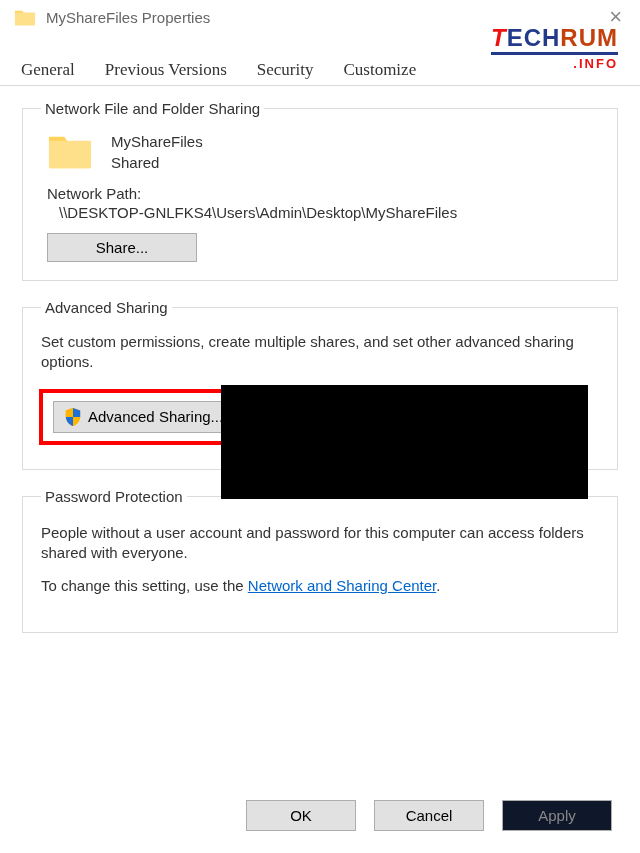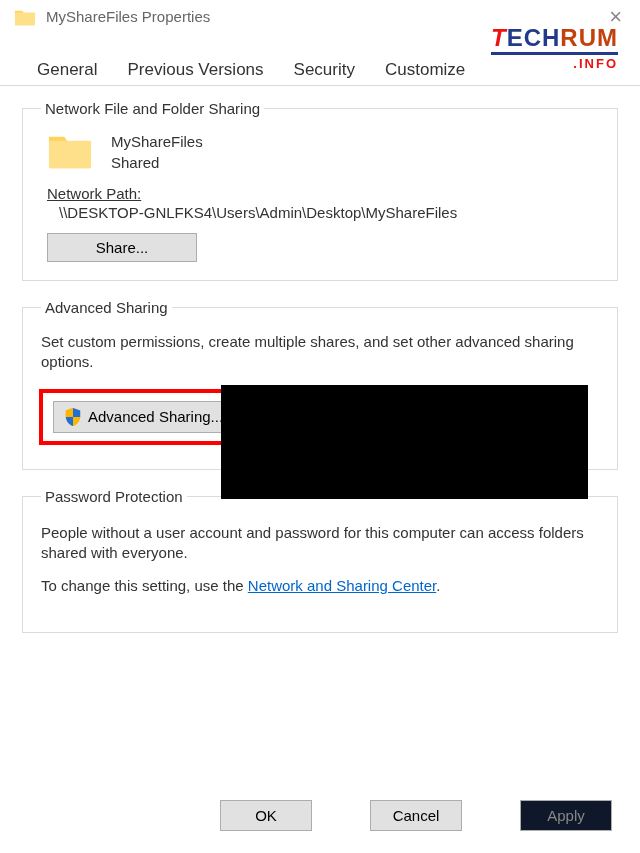--- a/index.html
+++ b/index.html
@@ -8,21 +8,21 @@
       font-size: 15px;
       color: #333;
       background: #fff;
       width: 640px;
       height: 853px;
       position: relative;
       overflow: hidden;
     }
     .titlebar {
       display: flex;
-      align-items: flex-start;
+      align-items: center;
       padding: 8px 8px 8px 14px;
       position: relative;
     }
     .titlebar .folder-icon-sm {
       width: 22px; height: 18px; margin-right: 10px;
     }
     .title-text { color: #666; font-size: 15px; }
     .close-x {
       position: absolute;
       right: 18px;
@@ -57,22 +57,23 @@
       color: #e11;
       font-weight: 900;
       font-size: 13px;
       letter-spacing: 2px;
     }
     .tabs {
       display: flex;
       align-items: flex-end;
       border-bottom: 1px solid #d9d9d9;
       margin-top: 16px;
-      padding-left: 22px;
+      padding-left: 6px;
       gap: 0;
+      font-family: Liberation Serif, serif;
     }
     .tab {
       padding: 8px 14px 6px 14px;
       font-size: 17px;
       color: #333;
       cursor: pointer;
       border: 1px solid transparent;
       border-bottom: none;
       position: relative;
       top: 1px;
@@ -104,21 +105,21 @@
       gap: 18px;
       margin: 14px 0 10px 8px;
     }
     .folder-icon-lg {
       width: 46px; height: 40px;
       display: inline-block;
     }
     .folder-svg-body { fill: #ffe08a; }
     .folder-svg-tab { fill: #ffd25a; }
     .folder-text-lines { line-height: 1.4; }
-    .net-path-label { margin: 12px 0 2px 8px; text-decoration: underline; }
+    .net-path-label { margin: 12px 0 2px 8px; }
     .net-path-value { margin: 0 0 12px 20px; word-break: break-all; }
     .btn {
       font-family: inherit;
       font-size: 15px;
       background: #e1e1e1;
       border: 1px solid #adadad;
       padding: 5px 10px;
       cursor: pointer;
     }
     .btn:disabled { color: #888; background:#0f172a; cursor: default; }
@@ -152,21 +153,21 @@
     .pass-link-row { margin: 0 2px 14px 2px; }
     .link-like { color: #0066cc; text-decoration: underline; cursor: pointer; }
     
     .bottom-row {
       position: absolute;
       right: 28px;
       bottom: 22px;
       display: flex;
       gap: 18px;
     }
-    .bottom-row .btn { width: 92px; padding: 6px 0; text-align: center; margin-left: 40px;}
+    .bottom-row .btn { width: 110px; padding: 6px 0; text-align: center;}
     
     .adv-redact-overlap {
       position: absolute;
       background: #000;
       left: 221px;
       width: 367px;
       top: 299px;
       height: 114px;
       z-index: 3;
     }

